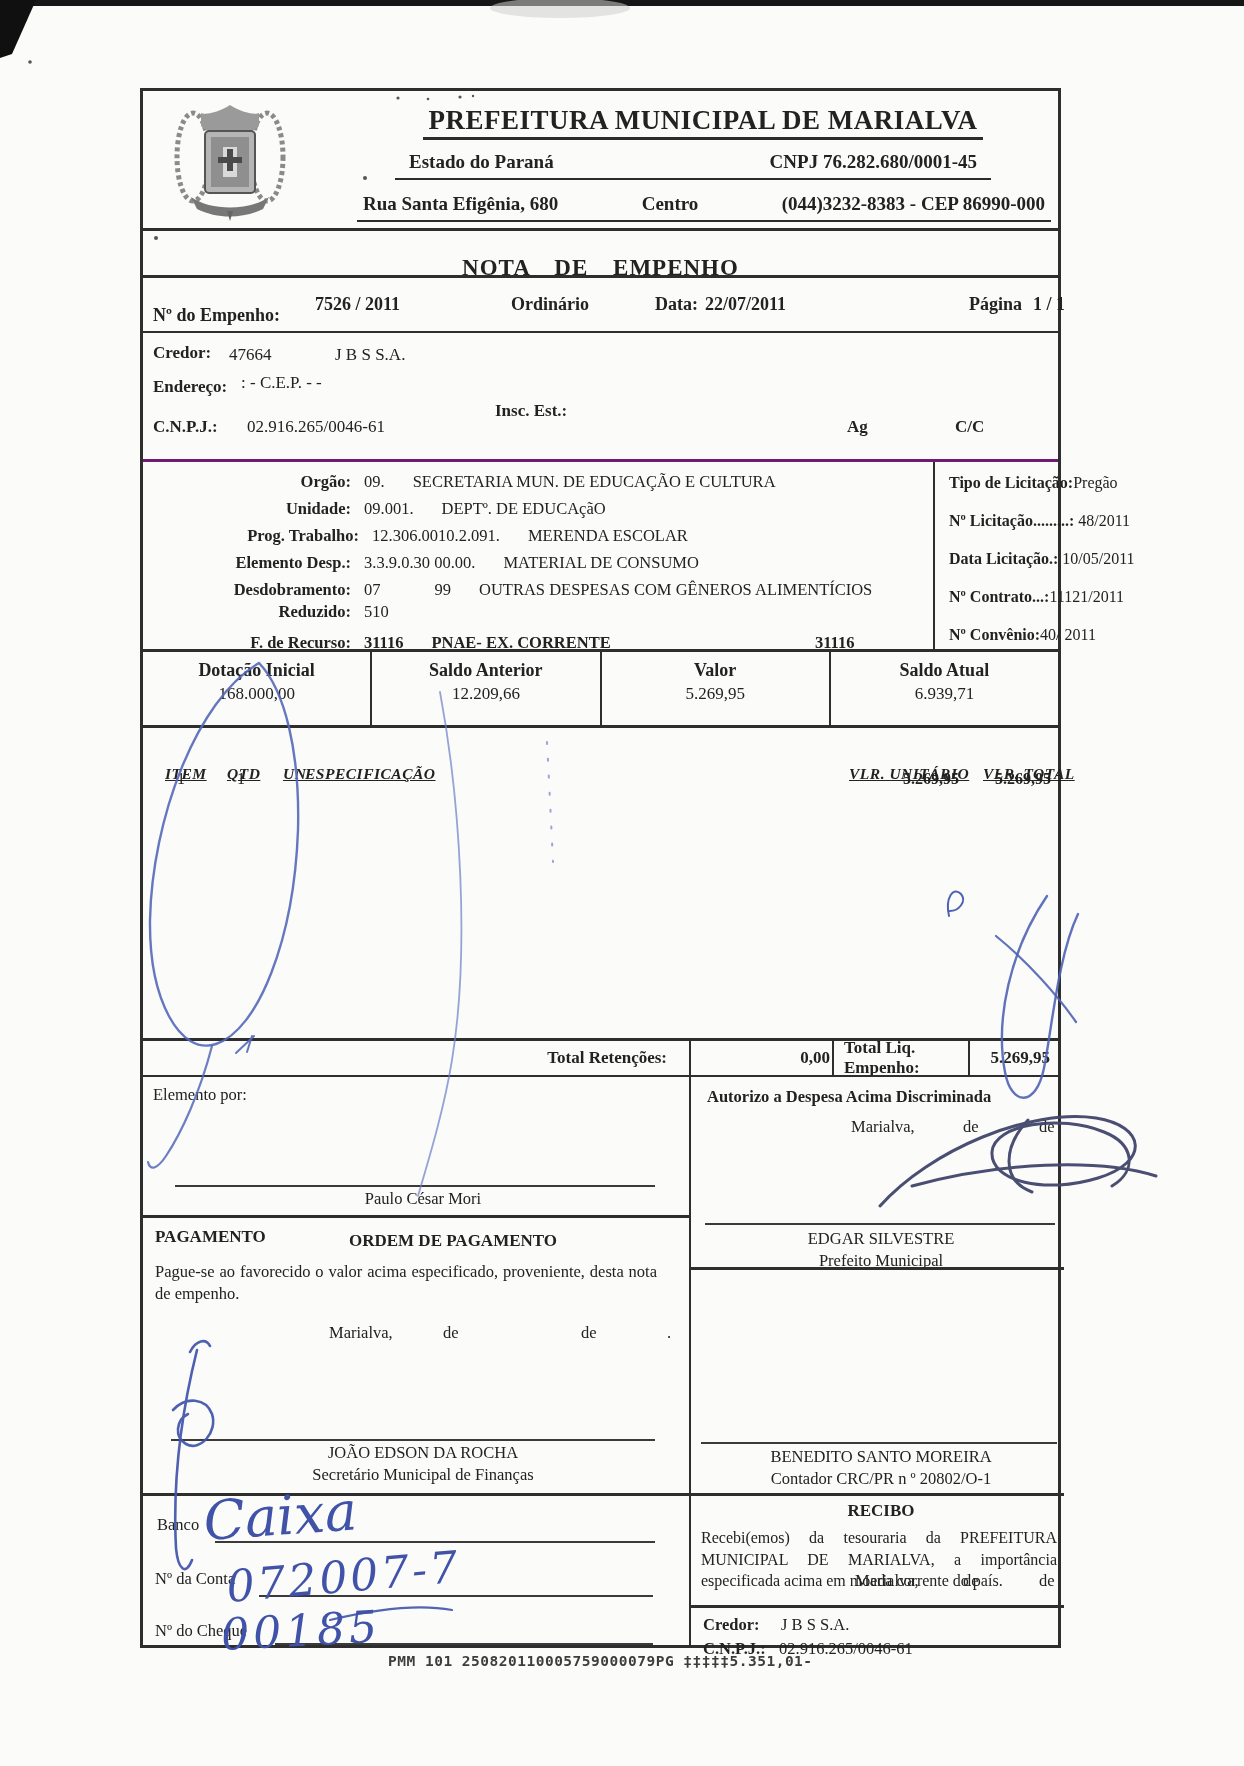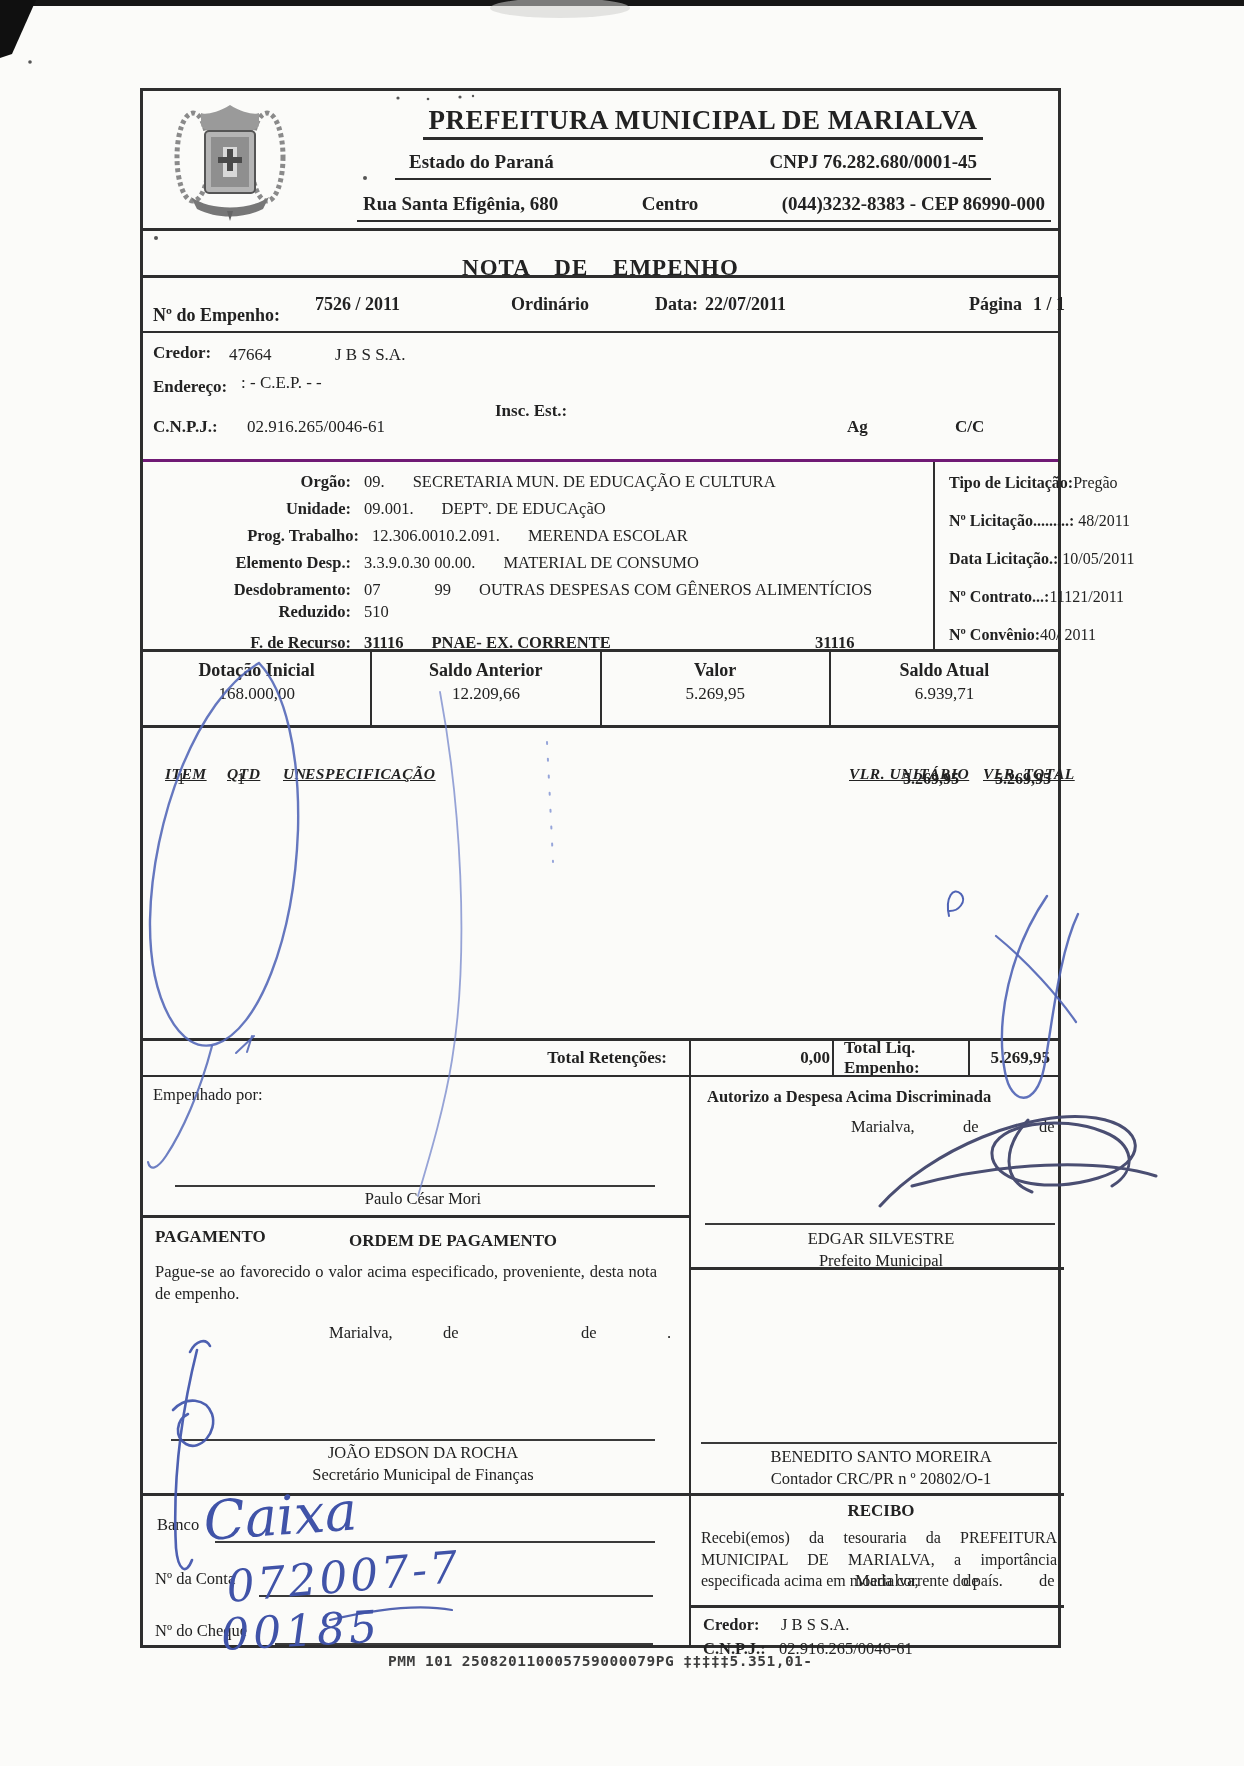--- a/index.html
+++ b/index.html
@@ -229,21 +229,21 @@
   <div class="sec sec-totais">
     <div class="tot-c tot-1">Total Retenções:</div>
     <div class="tot-c tot-2">0,00</div>
     <div class="tot-c tot-3">Total Liq. Empenho:</div>
     <div class="tot-c tot-4">5.269,95</div>
   </div>
 
   <div class="sec sec-bottom">
 
     <div class="bl">
-      <span class="abs" style="left:10px; top:8px; font-size:16.5px;">Empenhado por:</span>
+      <span class="abs" style="left:10px; top:8px; font-size:16.5px;">Elemento por:</span>
       <div class="sigline" style="left:32px; top:108px; width:480px;"></div>
       <div class="abs ctr" style="left:150px; top:112px; width:260px; font-size:16.5px;">Paulo César Mori</div>
       <div class="hline" style="top:138px;"></div>
 
       <span class="abs b" style="left:12px; top:150px; font-size:17px;">PAGAMENTO</span>
       <div class="abs ctr b" style="left:170px; top:154px; width:280px; font-size:17px;">ORDEM DE PAGAMENTO</div>
       <div class="para" style="left:12px; top:184px; width:502px;">Pague-se ao favorecido o valor acima especificado, proveniente, desta nota de empenho.</div>
 
       <span class="dw" style="left:186px; top:246px;">Marialva,</span>
       <span class="dw" style="left:300px; top:246px;">de</span>

